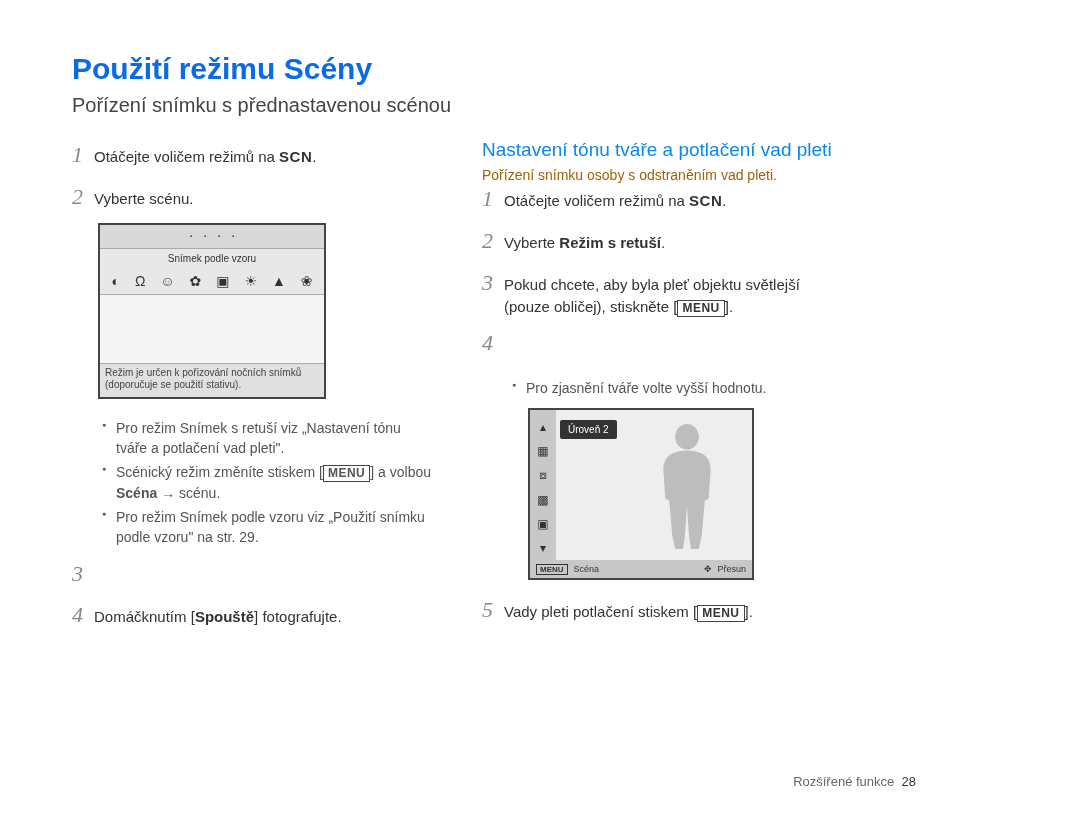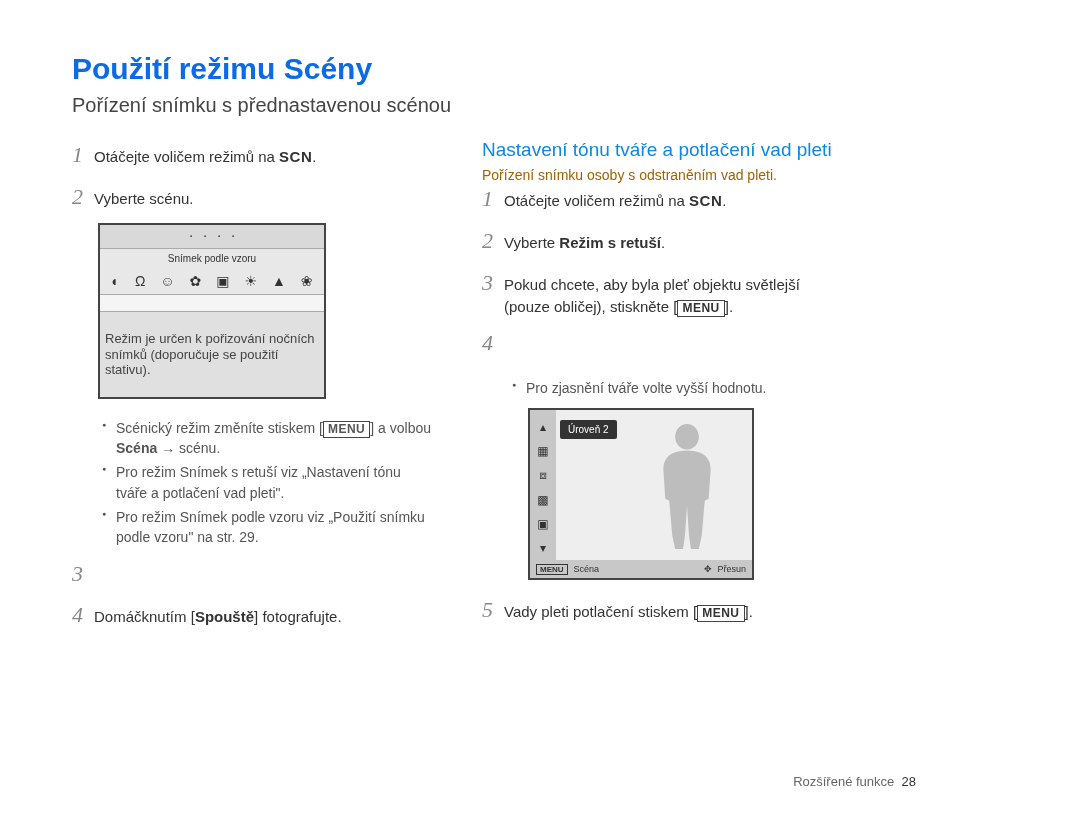--- a/index.html
+++ b/index.html
@@ -20,21 +20,21 @@
   ul.bullets li::before { content: "●"; position: absolute; left: 0; top: 2px; font-size: 7px; color: #555; }
   .arrow { font-family: Arial; }
   h2.section { color: #0a88e8; font-size: 19px; font-weight: normal; margin-bottom: 6px; }
   .right-sub { font-size: 14px; color: #a16207; }
   .screenshot1 { width: 228px; height: 176px; border: 2px solid #444; margin-left: 26px; margin-top: 6px; margin-bottom: 10px; background: #fff; display: flex; flex-direction: column; }
   .s1-top { flex: 0 0 24px; background: #d9d9d9; display: flex; align-items: center; justify-content: center; font-size: 11px; color: #444; border-bottom: 1px solid #aaa; }
   .s1-title { flex: 0 0 20px; background: #e8e8e8; text-align: center; font-size: 10px; color: #333; line-height: 20px; }
   .s1-icons { flex: 0 0 26px; background: #e8e8e8; display: flex; align-items: center; justify-content: space-around; padding: 0 4px; border-bottom: 1px solid #aaa; }
   .s1-icons span { font-size: 14px; color: #333; }
   .s1-body { flex: 1; background: #f5f5f5; }
-  .s1-note { flex: 0 0 34px; background: #e0e0e0; font-size: 13px; color: #444; padding: 19px 5px; line-height: 1.2; border-top: 1px solid #aaa; }
+  .s1-note { flex: 0 0 34px; background: #e0e0e0; font-size: 10px; color: #444; padding: 3px 5px; line-height: 1.2; border-top: 1px solid #aaa; }
   .screenshot2 { width: 226px; height: 172px; border: 2px solid #444; margin-left: 46px; margin-top: 6px; margin-bottom: 14px; background: #eee; position: relative; overflow: hidden; }
   .s2-side { position: absolute; left: 0; top: 0; bottom: 0; width: 26px; background: #c8c8c8; display: flex; flex-direction: column; align-items: center; justify-content: space-around; padding: 4px 0 18px 0; }
   .s2-side span { font-size: 12px; color: #333; }
   .s2-badge { position: absolute; left: 30px; top: 10px; background: #333; color: #fff; font-size: 10px; padding: 4px 8px; border-radius: 2px; }
   .s2-person { position: absolute; right: 20px; top: 8px; bottom: 22px; width: 90px; }
   .s2-bottom { position: absolute; left: 0; right: 0; bottom: 0; height: 18px; background: #c8c8c8; display: flex; align-items: center; font-size: 9px; color: #333; padding: 0 6px; gap: 6px; }
   .s2-bottom .spacer { flex: 1; }
   .s2-menu { display: inline-block; border: 1px solid #333; padding: 0 3px; font-size: 8px; font-weight: bold; }
   .footer { position: absolute; bottom: 26px; left: 0; right: 0; text-align: right; font-size: 13px; color: #666; }
   .footer .pg { color: #333; }
@@ -75,24 +75,24 @@
           <span>▣</span>
           <span>☀</span>
           <span>▲</span>
           <span>❀</span>
         </div>
         <div class="s1-body"></div>
         <div class="s1-note">Režim je určen k pořizování nočních snímků (doporučuje se použití stativu).</div>
       </div>
 
       <ul class="bullets">
+        <li>Pro režim Snímek s retuší viz „Nastavení tónu tváře a potlačení vad pleti".</li>
         <li>
           <span>Scénický režim změníte stiskem [</span><span class="menu-box">MENU</span><span>] a volbou </span><b>Scéna</b><span class="arrow"> → scénu.</span>
         </li>
-        <li>Pro režim Snímek s retuší viz „Nastavení tónu tváře a potlačení vad pleti".</li>
         <li>Pro režim Snímek podle vzoru viz „Použití snímku podle vzoru" na str. 29.</li>
       </ul>
 
       <div class="step">
         <span class="num">3</span>
       </div>
 
       <div class="step">
         <span class="num">4</span>
         <span class="body">

